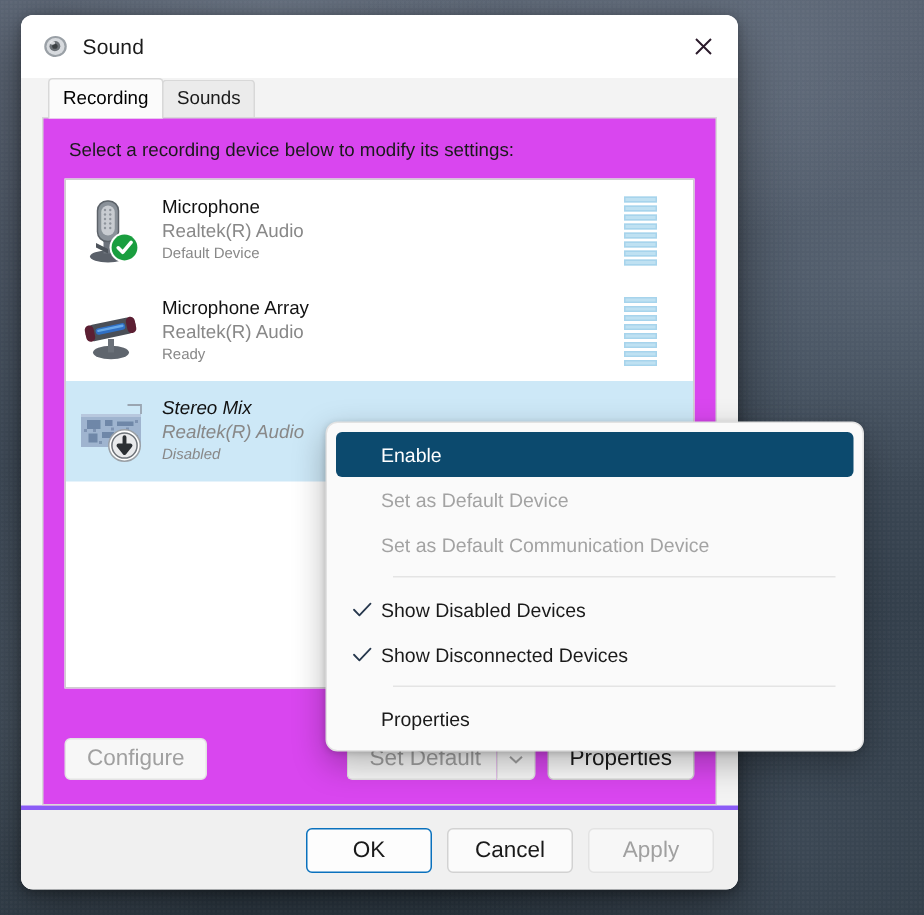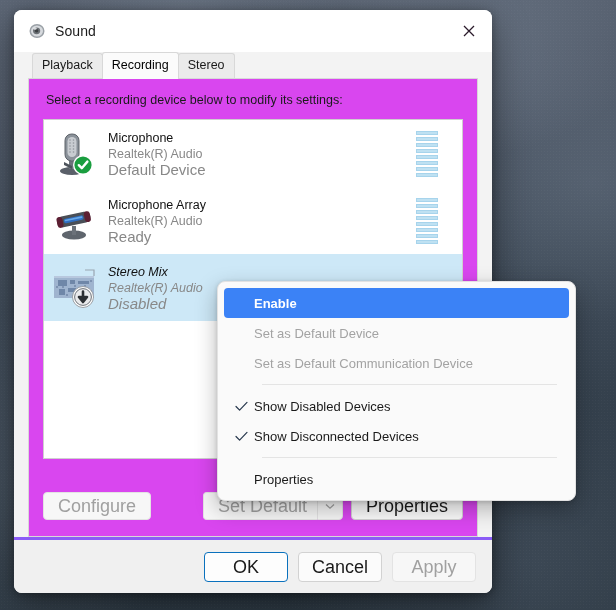--- a/index.html
+++ b/index.html
@@ -176,21 +176,21 @@
     font-size: 12.5px;
     color: #111;
     line-height: 16px;
   }
   .dev-sub {
     font-size: 12.5px;
     color: #888888;
     line-height: 16px;
   }
   .dev-status {
-    font-size: 15px;
+    font-size: 10px;
     color: #888888;
     line-height: 16px;
   }
 
   
   .vu {
     width: 22px;
     flex: none;
     display: flex;
     flex-direction: column-reverse;
@@ -206,21 +206,21 @@
 
   
   .action-row {
     display: flex;
     align-items: center;
     padding: 16px 0 16px 0;
     margin-top: auto;
   }
   .btn {
     font-family: "Liberation Sans", sans-serif;
-    font-size: 18px;
+    font-size: 15px;
     color: #1a1a1a;
     background: #fbfbfb;
     border: 1px solid #d2d2d2;
     border-radius: 4px;
     height: 28px;
     padding: 0 14px;
     cursor: default;
     white-space: nowrap;
     line-height: 26px;
   }
@@ -292,23 +292,22 @@
   }
   .menu-item .check {
     width: 26px;
     flex: none;
     display: flex;
     align-items: center;
     justify-content: center;
   }
   .menu-item .mlabel { flex: 1; }
   .menu-item.highlight {
-    background: #3b82f6;
+    background: #0c4a6e;
     color: #ffffff;
-    font-weight: bold;
   }
   .menu-item.disabled { color: #a3a3a3; align-items: center; }
   .menu-sep {
     height: 1px;
     background: #e4e4e4;
     margin: 6px 12px 6px 38px;
   }
 </style>
 </head>
 <body>
@@ -331,23 +330,22 @@
     <div class="close-btn">
       <svg width="16" height="16" viewBox="0 0 16 16">
         <path d="M3 3 L13 13 M13 3 L3 13" stroke="#2b1b2b" stroke-width="1.3" fill="none"></path>
       </svg>
     </div>
   </div>
 
   <div class="win-body">
 
     <div class="tabstrip">
-      <div class="tab">Playback</div>
       <div class="tab active">Recording</div>
-      <div class="tab">Stereo</div>
+      <div class="tab">Sounds</div>
     </div>
 
     <div class="tabpanel">
 
       <div class="panel-hint">Select a recording device below to modify its settings:</div>
 
       <div class="device-list">
 
         <div class="device-row">
           <div class="device-icon">

